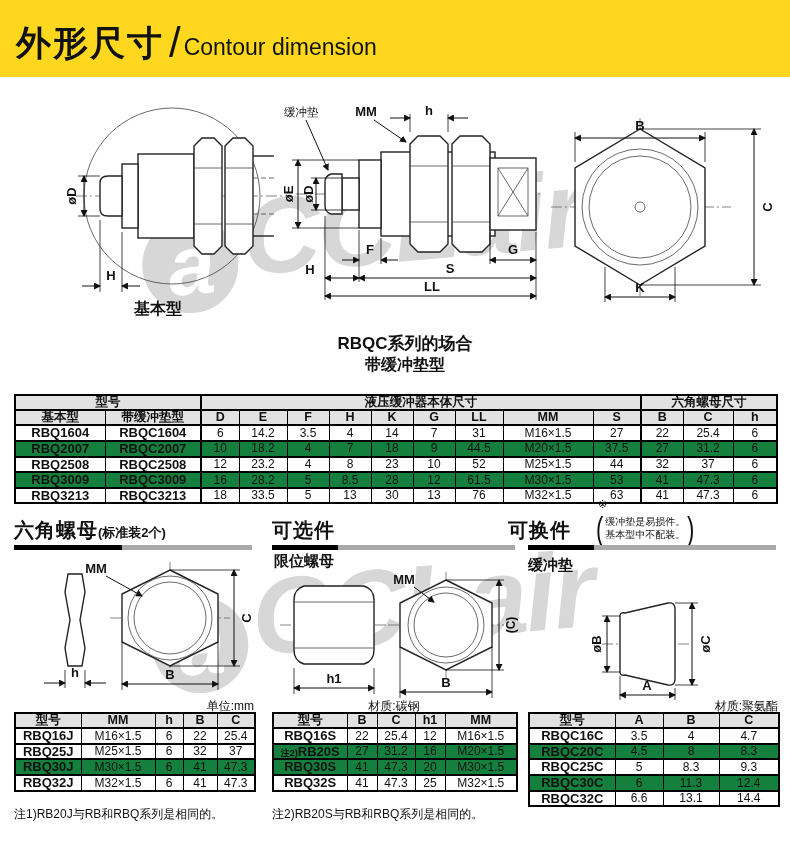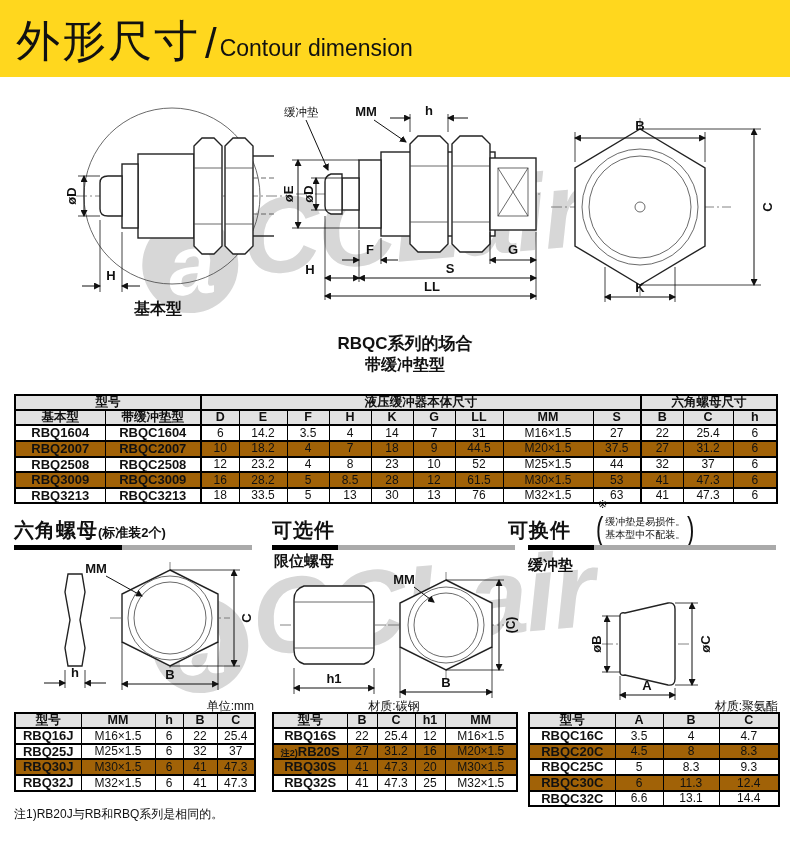--- a/index.html
+++ b/index.html
@@ -1,21 +1,21 @@
 <!DOCTYPE html>
 <html><head>
 <meta charset="utf-8">
 <style>
   html,body{margin:0;padding:0;background:#fff;}
   #page{position:relative;width:790px;height:847px;background:#fff;overflow:hidden;
         font-family:"Liberation Sans","DejaVu Sans",sans-serif;color:#111;}
   
   #hdr{position:absolute;left:0;top:0;width:790px;height:77px;background:#FFD71E;
        display:flex;align-items:baseline;padding-left:16px;box-sizing:border-box;}
-  #hdr .cn{font-size:44px;font-weight:normal;letter-spacing:2px;margin-top:12px;}
+  #hdr .cn{font-size:35px;font-weight:bold;letter-spacing:2px;margin-top:20px;}
   #hdr .slash{font-size:42px;font-weight:300;margin:0 3px 0 5px;transform:translateY(2px);}
   #hdr .en{font-size:23px;font-weight:500;}
   
   .wm{position:absolute;z-index:0;color:#d7d7d7;font-weight:bold;font-style:italic;
       font-size:108px;letter-spacing:-2px;transform:rotate(-5deg);user-select:none;white-space:nowrap;}
   .wm .badge{display:inline-block;width:96px;height:96px;border-radius:50%;background:#d7d7d7;
       color:#fff;font-size:84px;line-height:96px;text-align:center;font-style:italic;vertical-align:-14px;margin-right:6px;}
   
   svg{position:absolute;z-index:1;overflow:visible;}
   .face{fill:#fff;stroke:#222;stroke-width:1.4;}
@@ -29,21 +29,21 @@
   .dimcn{font:11.5px "Liberation Sans",sans-serif;fill:#111;}
   .cap{position:absolute;z-index:1;text-align:center;font-weight:bold;line-height:1.3;}
   .cap .l1{font-size:17px;}
   .cap .l2{font-size:16px;}
   
   table.tbl{position:absolute;z-index:1;border-collapse:collapse;table-layout:fixed;border:2px solid #000;background:transparent;}
   .tbl th,.tbl td{border:1px solid #000;border-top-width:2px;border-bottom-width:2px;
       text-align:center;vertical-align:middle;padding:0 1px;font-size:12px;height:12.6px;
       white-space:nowrap;overflow:hidden;line-height:1.05;}
   .tbl thead th{background:#e2e2e2;font-weight:bold;font-size:12.5px;}
-  .tbl tr.alt td{background:#a16207;}
+  .tbl tr.alt td{background:#15803d;}
   .tbl td.model b{font-size:13px;}
   .tbl td.model small{font-size:9px;font-weight:bold;}
   #t-main thead tr:first-child th{border-right-width:2px;}
   #t-main thead tr:nth-child(2) th:nth-child(2),#t-main tbody td:nth-child(2){border-right-width:2px;}
   #t-main thead tr:nth-child(2) th:nth-child(11),#t-main tbody td:nth-child(11){border-right-width:2px;}
   .unit{position:absolute;z-index:1;font-size:12px;text-align:right;}
   .note{position:absolute;z-index:1;font-size:12px;}
   
   .sec-title{position:absolute;z-index:1;font-size:20px;font-weight:bold;letter-spacing:1px;}
   .sec-title .sfx{font-size:13px;letter-spacing:0;}
@@ -490,20 +490,21 @@
         </tr>
         <tr>
           <td class="model"><b>RBQ32S</b></td>
           <td>41</td>
           <td>47.3</td>
           <td>25</td>
           <td>M32×1.5</td>
         </tr>
       </tbody>
     </table>
+  <div class="note" style="left:272px;top:806px;">注2)RB20S与RB和RBQ系列是相同的。</div>
 
   <div class="unit" style="left:528px;top:698px;width:250px;">材质:聚氨酯</div>
   <table class="tbl" id="t-pad" style="left:528px;top:712px;width:250px;">
     <colgroup>
         <col style="width:86px">
         <col style="width:48px">
         <col style="width:56px">
         <col style="width:60px">
       </colgroup>
   <thead>

